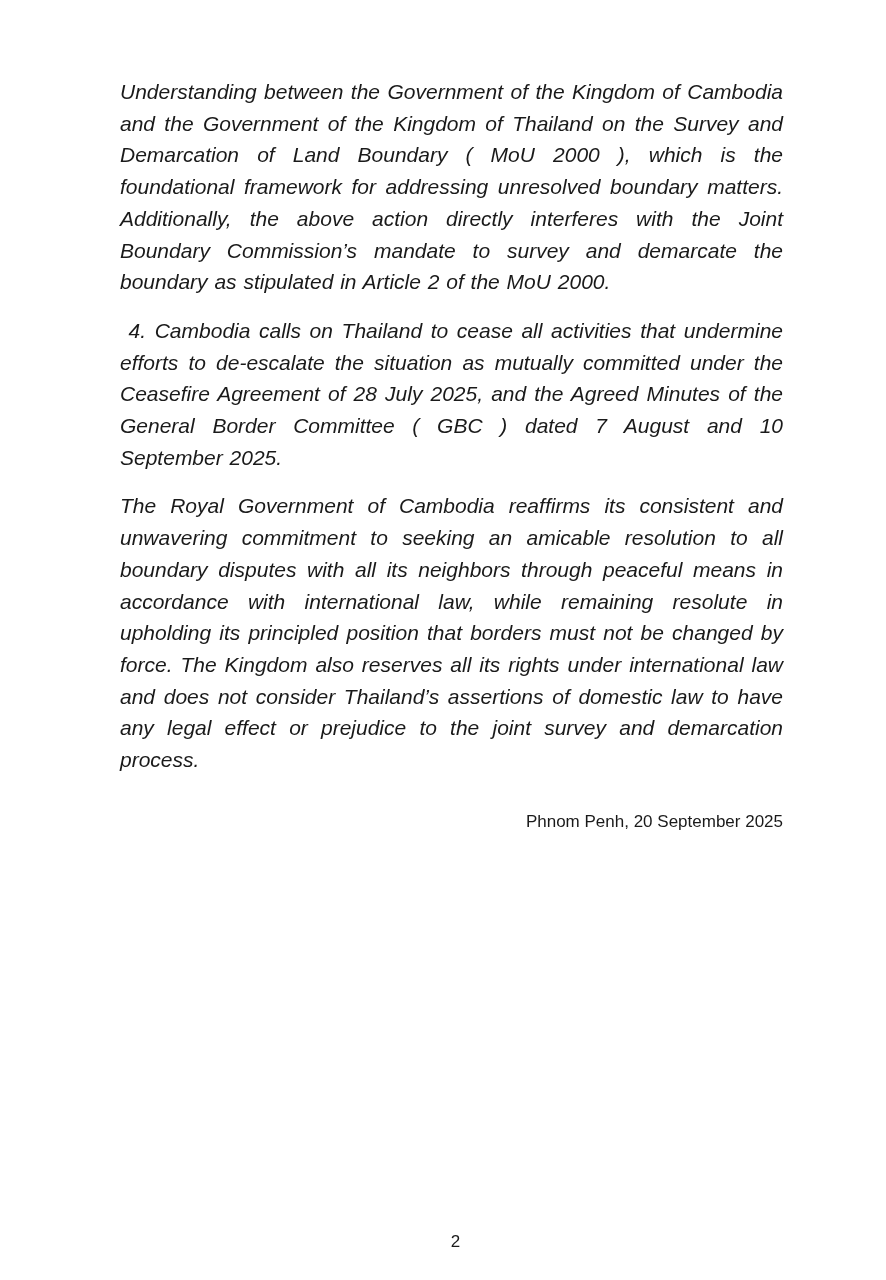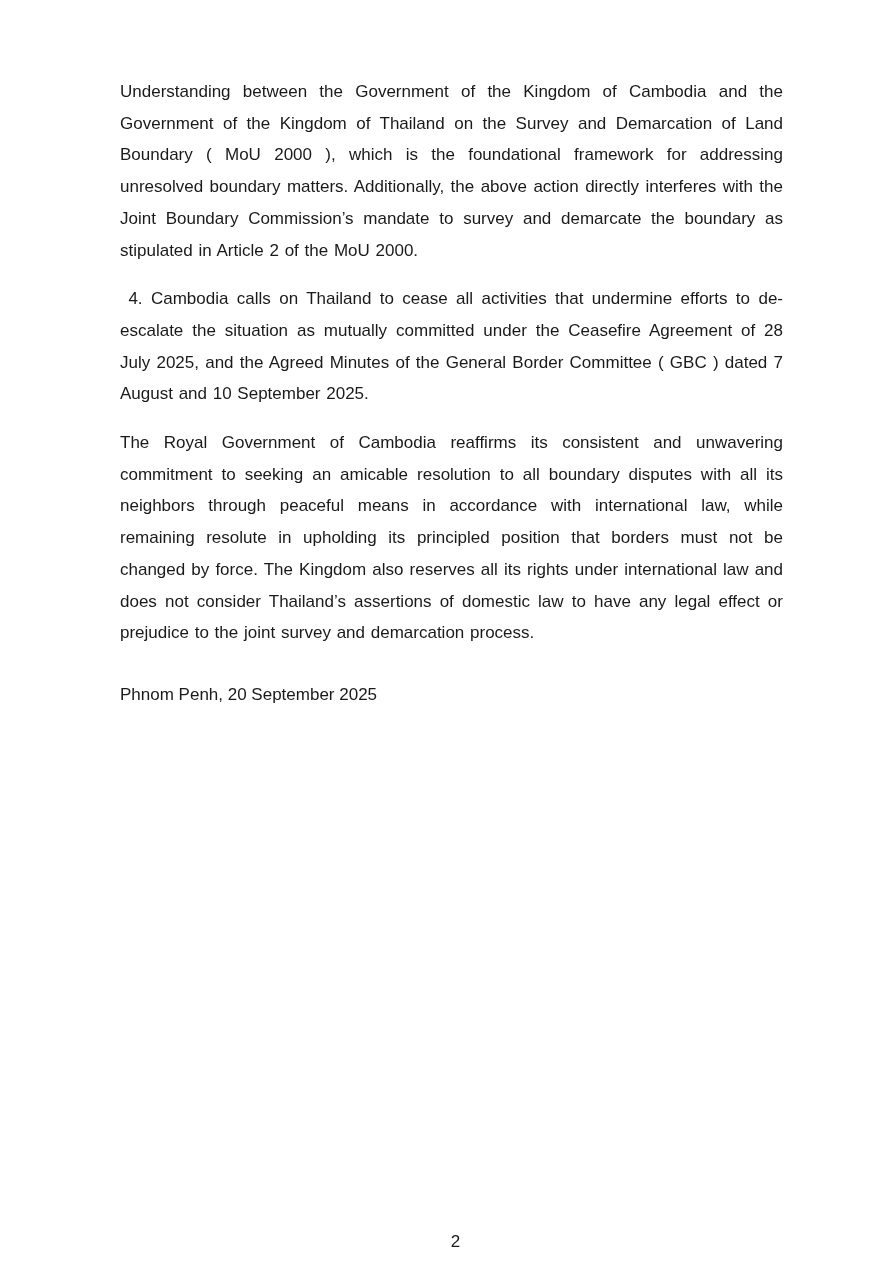--- a/index.html
+++ b/index.html
@@ -16,30 +16,31 @@
     color: #1a1a1a;
     overflow: hidden;
   }
   .content {
     position: absolute;
     top: 76px;
     left: 120px;
     width: 671px;
   }
   .para {
-    font-size: 17px;
+    font-size: 21px;
     line-height: 31.7px;
     text-align: justify;
     margin: 0 8px 17px 0;
     word-spacing: 1px;
+    font-style: italic;
   }
   .dateline {
     font-size: 17px;
     line-height: 31.7px;
-    text-align: left;
+    text-align: right;
     margin: 30px 8px 0 0;
   }
   .footer {
     position: absolute;
     bottom: 28px;
     left: 120px;
     width: 671px;
     text-align: center;
     font-size: 17px;
     line-height: 20px;

